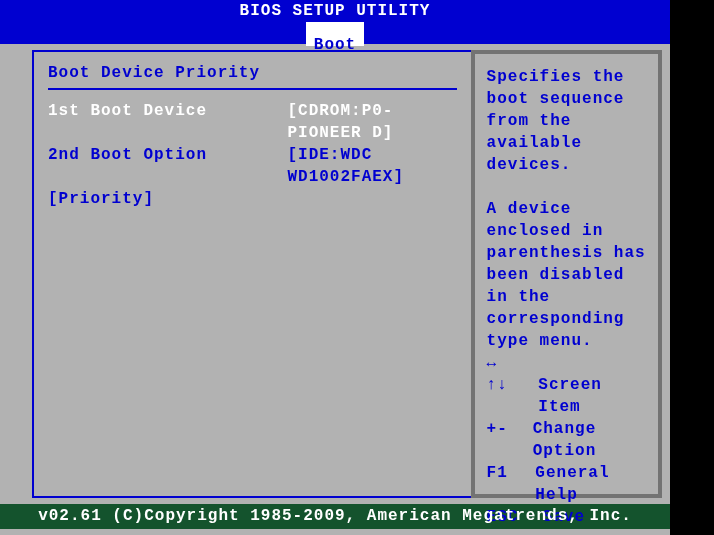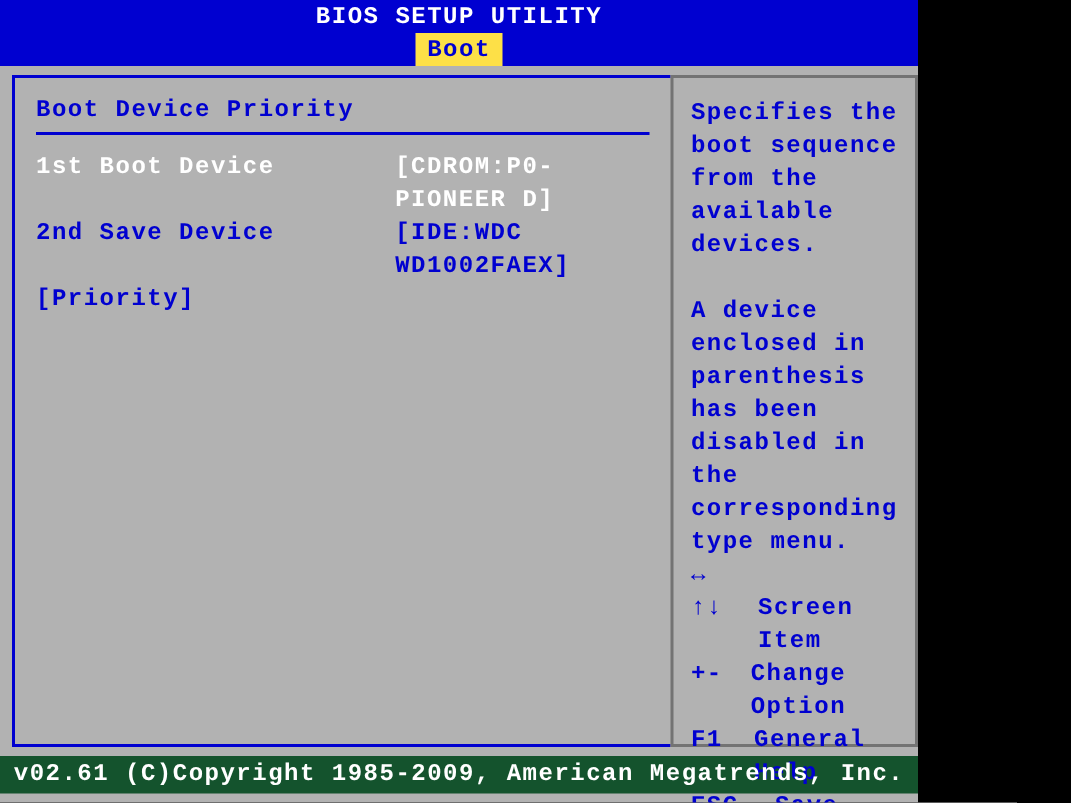--- a/index.html
+++ b/index.html
@@ -6,60 +6,61 @@
   body {
     width: 714px;
     height: 535px;
     background: #000;
     font-family: "Courier New", monospace;
     font-size: 16px;
     font-weight: bold;
     letter-spacing: 1px;
   }
   .screen {
-    width: 612px;
+    width: 670px;
     height: 535px;
     background: #b2b2b2;
     position: relative;
   }
   .title-bar {
     background: #0000d0;
     color: #fff;
     text-align: center;
     height: 22px;
     line-height: 22px;
   }
   .tab-row {
     background: #0000d0;
     height: 22px;
     text-align: center;
   }
   .tab {
     display: inline-block;
-    background: #fde047;
+    background: #ffffff;
     color: #0000d0;
-    padding: 0 8px;
+    padding: 12px 8px;
     height: 22px;
     line-height: 22px;
   }
   .main-area {
     display: flex;
     padding: 6px 8px 6px 8px;
     height: 460px;
   }
   .left-panel {
     width: 466px;
     border: 2px solid #0000d0;
     border-right: none;
     padding: 12px 14px;
     color: #0000d0;
+    margin-left: 24px;
   }
   .right-panel {
     width: 224px;
-    border: 2px solid #737373;
+    border: 4px solid #737373;
     padding: 12px 12px;
     color: #0000d0;
     display: flex;
     flex-direction: column;
   }
   .section-title {
     color: #0000d0;
     margin-bottom: 6px;
   }
   .hr {
@@ -105,21 +106,21 @@
 
     <div class="left-panel">
       <div class="section-title">Boot Device Priority</div>
       <div class="hr"></div>
 
       <div class="row selected">
         <span class="label">1st Boot Device</span>
         <span class="value">[CDROM:P0-PIONEER D]</span>
       </div>
       <div class="row">
-        <span class="label">2nd Save Device</span>
+        <span class="label">2nd Boot Option</span>
         <span class="value">[IDE:WDC WD1002FAEX]</span>
       </div>
       <div class="row">
         <span class="value">[Priority]</span>
       </div>
     </div>
 
     <div class="right-panel">
       <div class="help-text">
         <p>Specifies the boot sequence from the available devices.</p>

